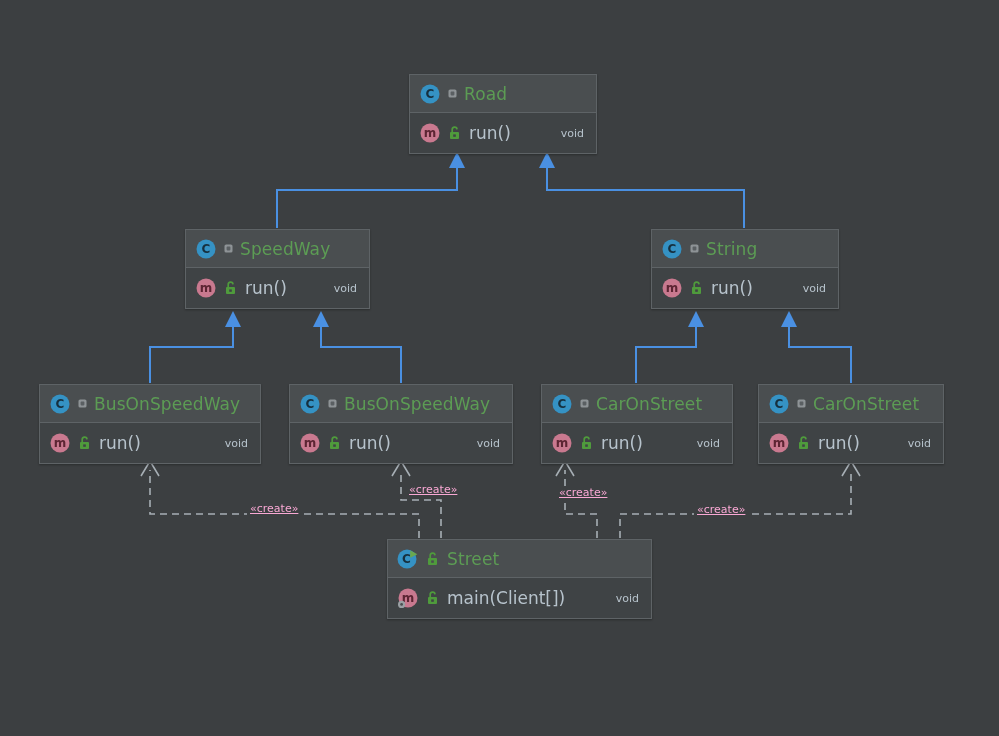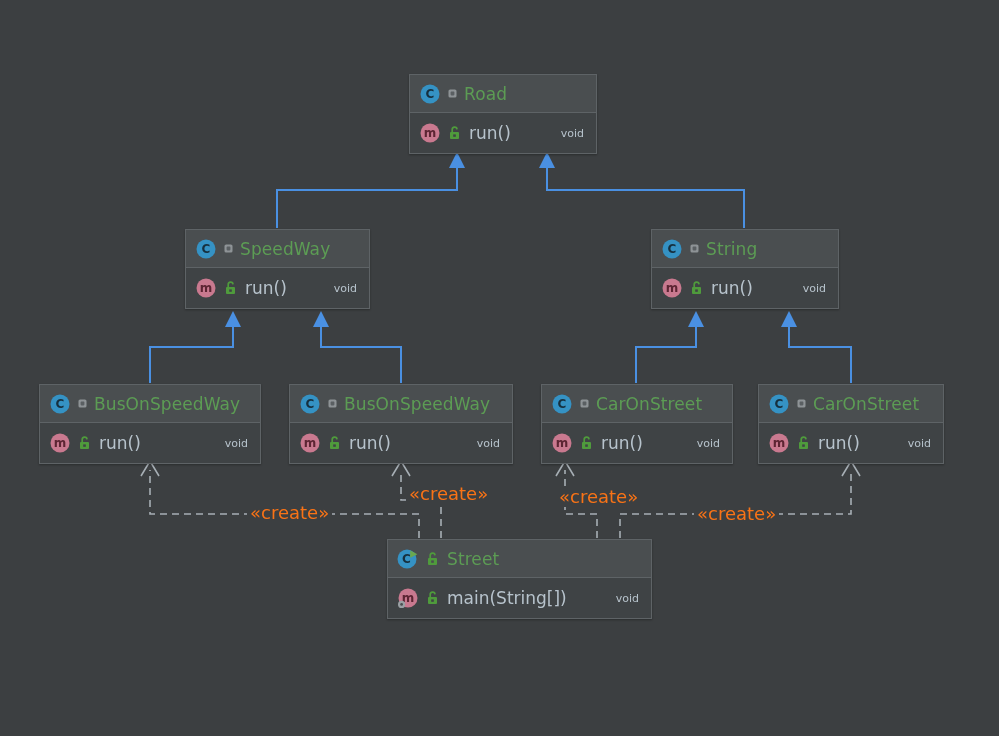--- a/index.html
+++ b/index.html
@@ -80,25 +80,26 @@
     display: inline-block;
     position: relative;
     line-height: 0;
   }
   .ico-class, .ico-method { width: 22px; height: 22px; }
   .ico-dot { width: 9px; height: 9px; }
   .ico-lock { width: 14px; height: 14px; }
 
   .create-label {
     position: absolute;
-    color: #f97316;
-    font-size: 18px;
+    color: #f9a8d4;
+    font-size: 11px;
     white-space: nowrap;
     background: #3c3f41;
     padding: 0 3px;
+    text-decoration: underline;
   }
 </style>
 </head>
 <body>
 
 <div id="diagram-canvas">
 
   <svg id="connector-layer" viewBox="0 0 999 736" xmlns="http://www.w3.org/2000/svg">
     <defs>
       <marker id="gen-arrow" markerWidth="14" markerHeight="13" refX="1.5" refY="6.5" orient="auto" markerUnits="userSpaceOnUse">
@@ -434,18 +435,18 @@
           <circle cx="4.6" cy="17.4" r="1.4" fill="#4a4e50"></circle>
         </svg>
       </span>
       <span class="icon ico-lock">
         <svg viewBox="0 0 14 14" width="14" height="14">
           <rect x="2" y="6" width="9" height="7" rx="1" fill="#4f9b3c"></rect>
           <path d="M4.2,6 L4.2,3.6 A2.4,2.4 0 0 1 9,3.4" fill="none" stroke="#4f9b3c" stroke-width="1.7"></path>
           <rect x="5.2" y="8.4" width="2.6" height="2.4" fill="#3f4345"></rect>
         </svg>
       </span>
-      <span class="uml-member">main(String[])</span>
+      <span class="uml-member">main(Client[])</span>
       <span class="uml-type">void</span>
     </div>
   </div>
 
 </div>
 
 </body></html>

